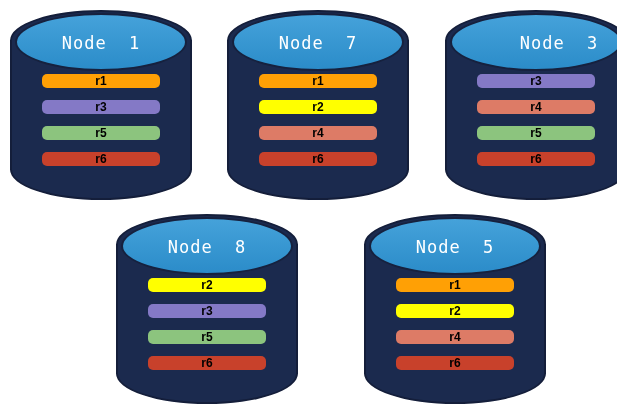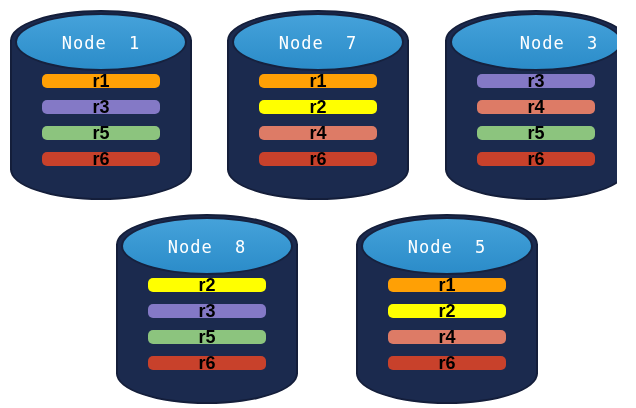--- a/index.html
+++ b/index.html
@@ -54,31 +54,31 @@
     gap: 12px;
   }
   .bar {
     width: 118px;
     height: 14px;
     border-radius: 5px;
     display: flex;
     align-items: center;
     justify-content: center;
     font-weight: bold;
-    font-size: 18px;
+    font-size: 12px;
     line-height: 14px;
     color: #000000;
     font-family: "Liberation Sans", sans-serif;
   }
   
   .pos-0 { left: 10px;  top: 10px; }
   .pos-1 { left: 227px; top: 10px; }
   .pos-2 { left: 445px; top: 10px; }
   .pos-3 { left: 116px; top: 214px; }
-  .pos-4 { left: 356px; top: 214px; text-align: right; }
+  .pos-4 { left: 364px; top: 214px; text-align: right; }
 </style>
 </head>
 <body>
 
 <div class="stage">
     <div class="cyl pos-0">
     <div class="cyl-body" style="background: rgb(27, 42, 78); border-color: rgb(20, 30, 58);"></div>
     <div class="cyl-top">
       <div class="cyl-title" style="color: rgb(255, 255, 255);">Node  1</div>
     </div>

